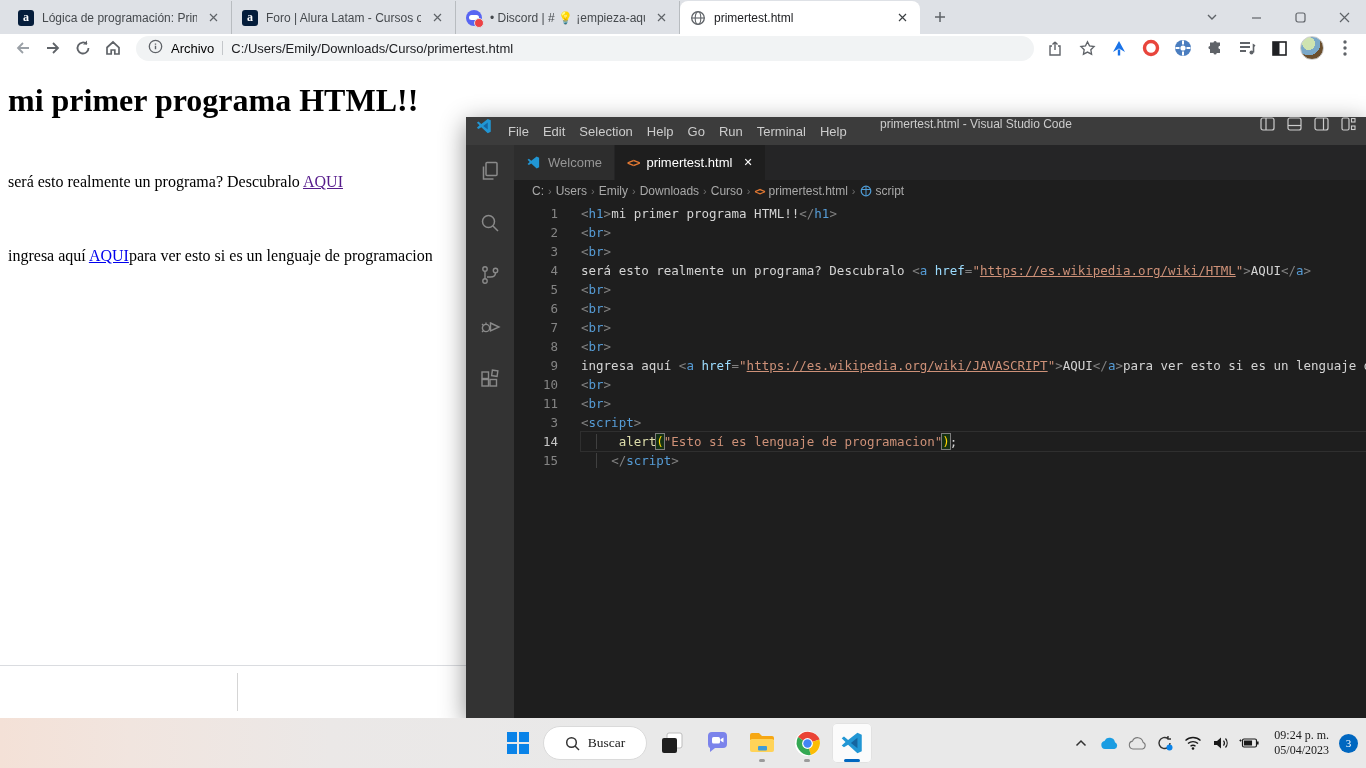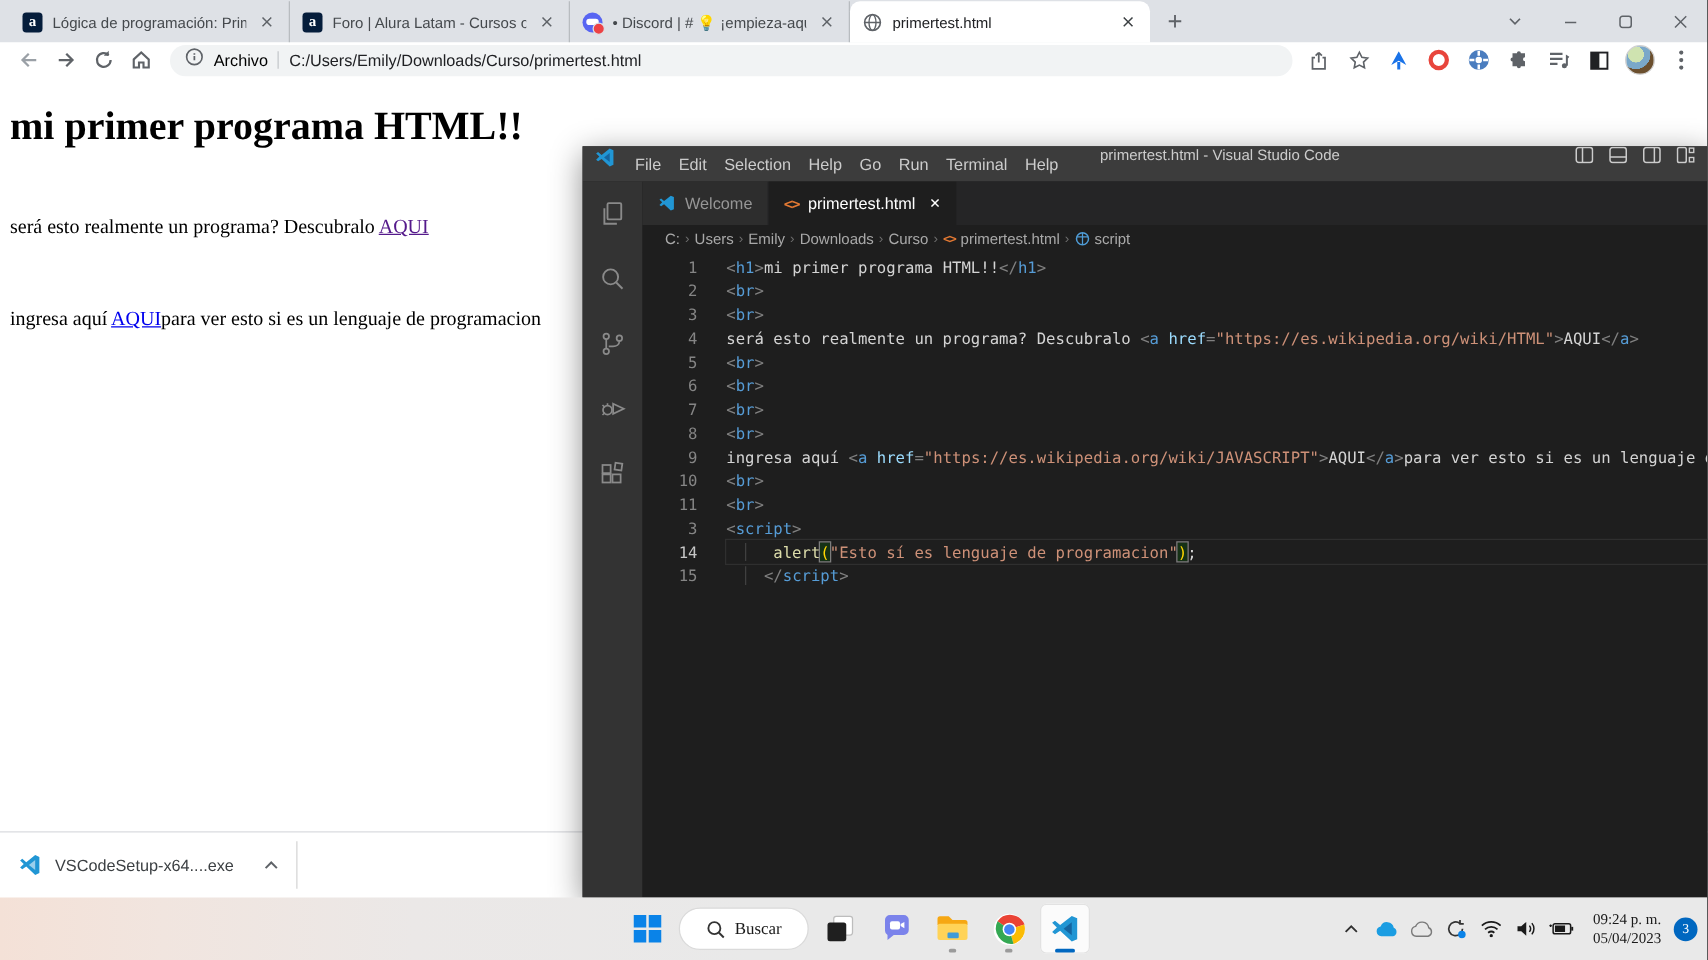--- a/index.html
+++ b/index.html
@@ -70,21 +70,21 @@
   .html-glyph{color:#e37933;font-family:"DejaVu Sans Mono",monospace;font-size:12px;font-weight:bold;letter-spacing:-1px;}
   .crumbs{height:22px;display:flex;align-items:center;padding-left:18px;gap:4px;color:#a9a9a9;font-size:12px;flex:none;background:#1e1e1e;white-space:nowrap;}
   .crumb-sep{color:#6e6e6e;font-size:11px;}
   .editor{flex:1;padding-top:2px;overflow:hidden;background:#1e1e1e;}
   .code-line{display:flex;height:19px;line-height:19px;font-family:"DejaVu Sans Mono",monospace;font-size:12.5px;white-space:pre;}
   .ln{width:44px;text-align:right;color:#858585;flex:none;}
   .code-line.current .ln{color:#c6c6c6;}
   .lc{flex:1;margin-left:23px;overflow:hidden;}
   .code-line.current .lc{outline:1px solid #2f2f2f;}
   .tk-pun{color:#808080}.tk-tag{color:#569cd6}.tk-attr{color:#9cdcfe}.tk-txt{color:#d4d4d4}
-  .tk-str{color:#ce9178}.tk-lnk{color:#ce9178;}
+  .tk-str{color:#ce9178}.tk-lnk{color:#ce9178;text-decoration:underline;}
   .tk-fn{color:#dcdcaa}
   .tk-brk{color:#ffd700;background:rgba(0,100,0,.28);outline:1px solid #7d7d7d;}
   .tk-ws{white-space:pre}
   .tk-ind{white-space:pre;box-shadow:inset 1px 0 0 #404040;}
 
   
   .taskbar{position:absolute;left:0;top:718px;width:1366px;height:50px;
     background:linear-gradient(to right,#f4e1d7 0px,#f1e5df 130px,#ebe8e7 330px,#e9e9e9 600px,#e9e9e9 100%);font-family:Liberation Serif, serif;}
   .tb-center{position:absolute;left:498px;top:0;height:50px;display:flex;align-items:center;gap:5px;}
   .tb-tile{width:40px;height:40px;border-radius:5px;display:flex;align-items:center;justify-content:center;position:relative;}
@@ -266,32 +266,20 @@
     </div>
   </div>
 
   <div class="page">
     <h1>mi primer programa HTML!!</h1>
     <p class="p1"><span>será esto realmente un programa? Descubralo </span><a class="lnk-visited" href="#">AQUI</a></p>
     <p class="p2"><span>ingresa aquí </span><a class="lnk-new" href="#">AQUI</a><span>para ver esto si es un lenguaje de programacion</span></p>
   </div>
 
   <div class="shelf">
-    <div class="shelf-item">
-      <svg width="20" height="20" viewBox="0 0 24 24">
-          <path d="M17 2.5l4 1.8v15.4l-4 1.8-8.6-8L4.6 16l-2.1-1.6L6 11 2.5 7.6 4.6 6l3.8 3.3z" fill="#2196d4"></path>
-          <path d="M17 7.2v9.6L11 12z" fill="#fff" opacity=".55"></path>
-        </svg>
-      <span>VSCodeSetup-x64....exe</span>
-      <span class="shelf-caret">
-          <svg width="12" height="8">
-            <path d="M1.5 6.5L6 2l4.5 4.5" stroke="#5f6368" stroke-width="1.6" fill="none"></path>
-          </svg>
-        </span>
-    </div>
     <div class="shelf-div"></div>
   </div>
 
   <div class="vscode">
     <div class="vs-titlebar">
       <svg class="vs-logo" viewBox="0 0 24 24">
           <path d="M17 2.5l4 1.8v15.4l-4 1.8-8.6-8L4.6 16l-2.1-1.6L6 11 2.5 7.6 4.6 6l3.8 3.3z" fill="#2196d4"></path>
           <path d="M17 7.2v9.6L11 12z" fill="#1565a0"></path>
         </svg>
       <span class="vs-menu">File</span>

